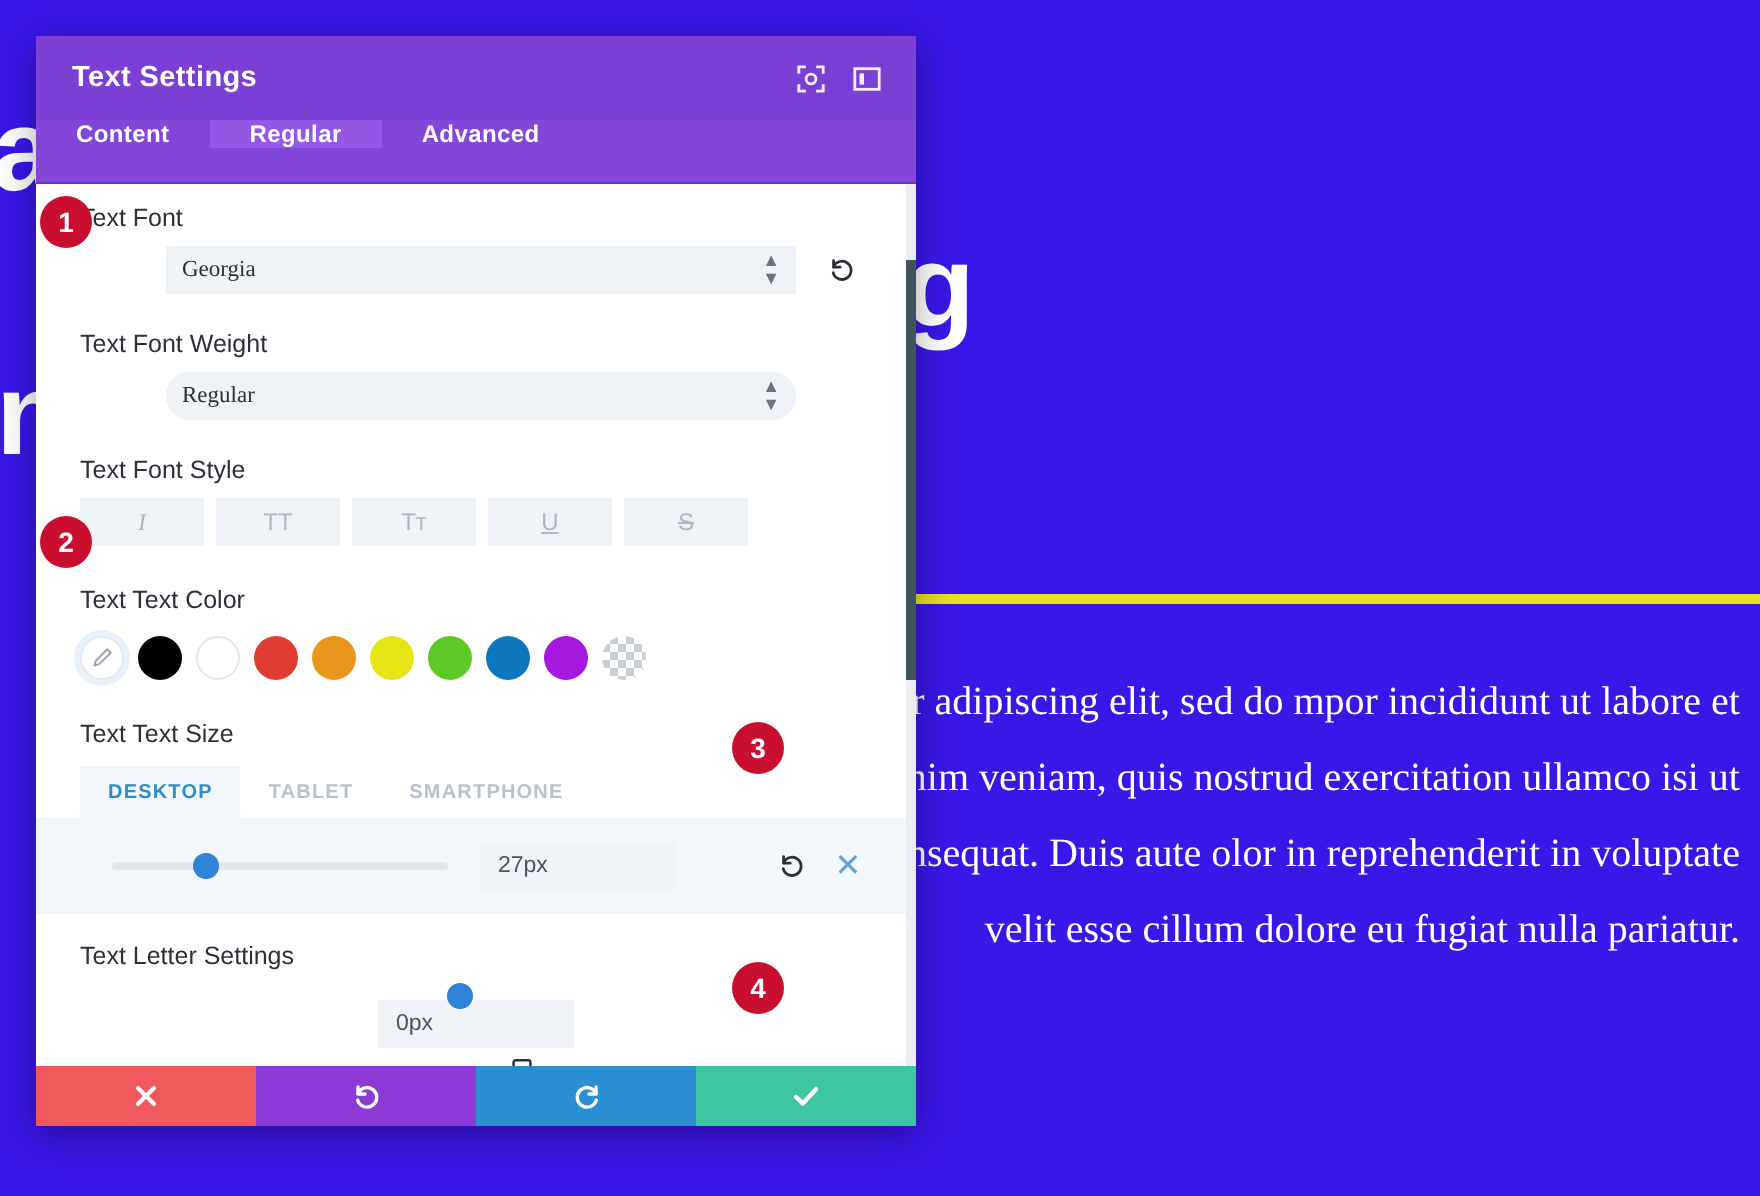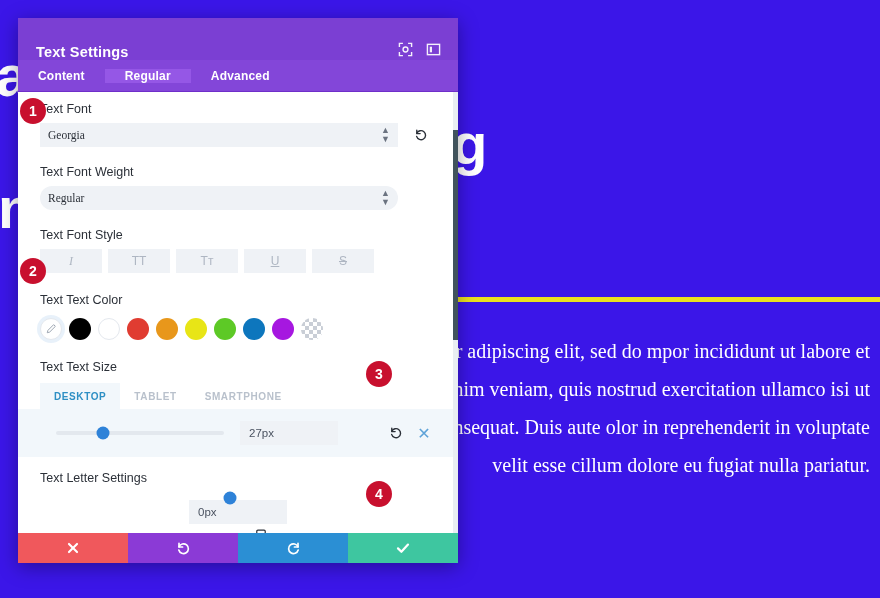--- a/index.html
+++ b/index.html
@@ -71,39 +71,39 @@
     left: 18px; top: 18px;
     width: 440px; height: 545px;
     background: #ffffff;
     box-shadow: 0 4px 18px rgba(0,0,0,.35);
     display: flex; flex-direction: column;
     overflow: hidden;
   }
   #modal-header {
     height: 42px;
     background: #7b3fd3;
-    display: flex; align-items: flex-end;
+    display: flex; align-items: center;
     padding: 0 14px 0 18px;
     flex: 0 0 auto;
   }
   #modal-title {
     color: #ffffff; font-size: 14.5px; font-weight: 700;
     flex: 1 1 auto; letter-spacing: .2px;
   }
   .hdr-icon {
     width: 22px; height: 22px;
     display: flex; align-items: center; justify-content: center;
     margin-left: 6px; cursor: pointer;
     opacity: .92;
   }
 
   #modal-tabs {
     height: 32px;
     background: #8346d9;
-    display: flex; align-items: center;
+    display: flex; align-items: flex-start;
     flex: 0 0 auto;
     border-bottom: 1px solid #6f2ec9;
   }
   .tab {
     padding: 0 20px;
     display: flex; align-items: center;
     color: #ffffff;
     font-size: 12px; font-weight: 700;
     cursor: pointer;
     letter-spacing: .2px;
@@ -115,21 +115,21 @@
     position: relative;
     overflow: hidden;
     background: #ffffff;
   }
 
   .field { padding: 0 22px; }
   .field-label {
     font-size: 12.5px; color: #2b3038; font-weight: 400;
     margin-bottom: 7px;
   }
-  .select-row { display: flex; align-items: flex-start; }
+  .select-row { display: flex; align-items: flex-start; margin-left: 43px; }
   .fake-select {
     flex: 1 1 auto;
     height: 24px;
     background: #eff2f6;
     border: none;
     display: flex; align-items: center;
     padding: 0 8px;
     font-size: 11.5px;
     color: #4a5260;
     position: relative;

